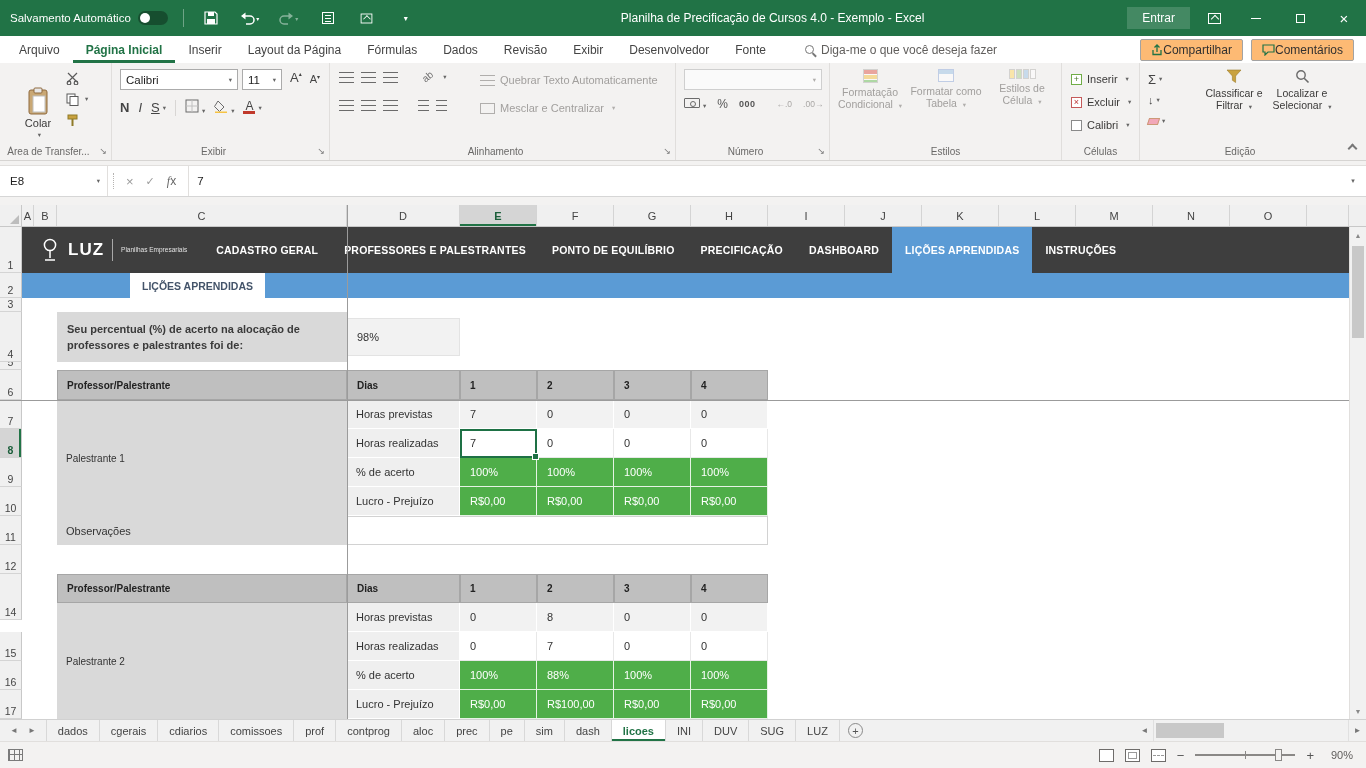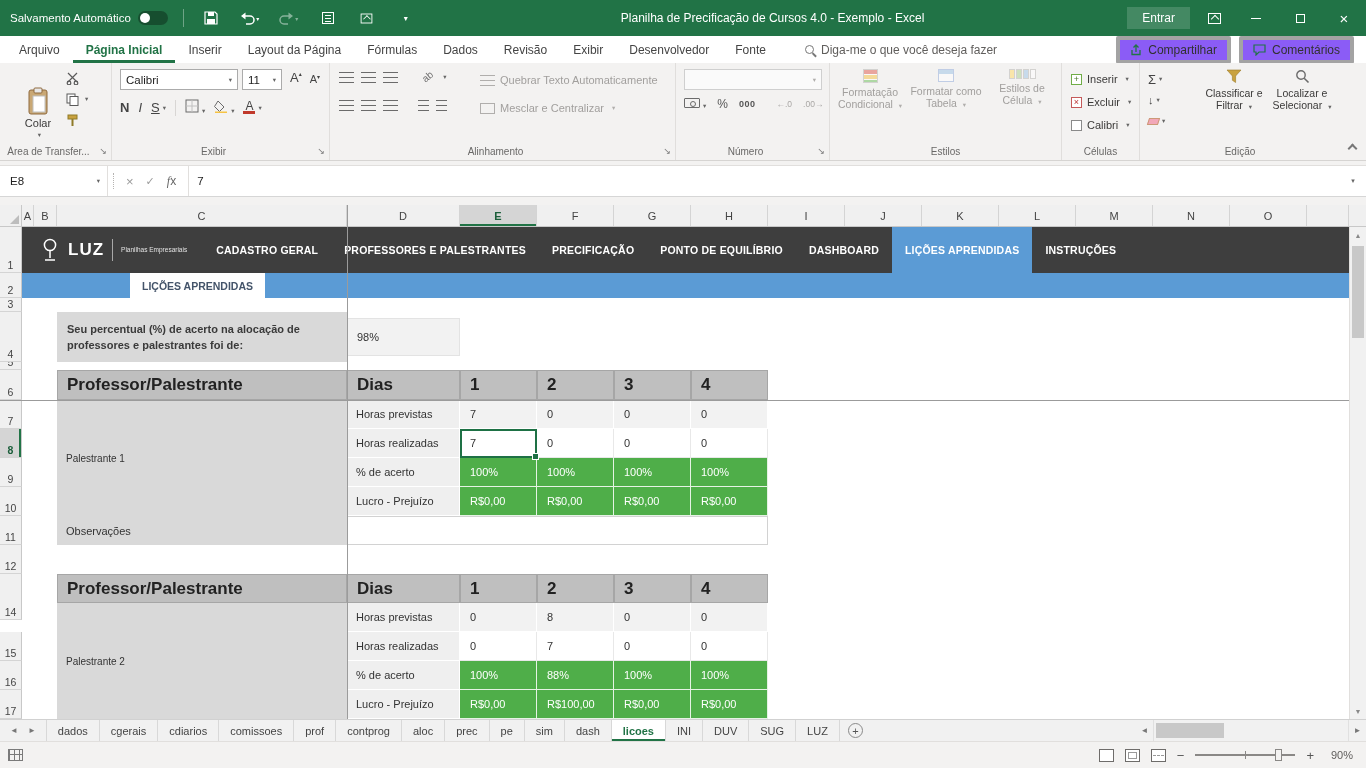--- a/index.html
+++ b/index.html
@@ -30,21 +30,21 @@
 .qat-sq::after{content:"";position:absolute;left:2px;top:2px;right:2px;height:1px;background:#fff;box-shadow:0 3px 0 #fff,0 6px 0 #fff}
 
 
 .ribtabs{position:absolute;top:36px;left:0;width:100%;height:27px;background:#fff;display:flex;align-items:stretch}
 .rtab{padding:0 13px;display:flex;align-items:center;font-size:12px;color:#444;white-space:nowrap}
 .rtab.active{color:var(--green);font-weight:bold;box-shadow:inset 0 -3px 0 var(--green)}
 .tellme{display:flex;align-items:center;gap:7px;margin-left:26px;color:#605E5C;font-size:12px;white-space:nowrap}
 .mag{width:9px;height:9px;border:1.5px solid #777;border-radius:50%;position:relative;display:inline-block;flex:0 0 auto}
 .mag::after{content:"";position:absolute;width:5px;height:1.5px;background:#777;transform:rotate(45deg);right:-4px;bottom:-2px}
 .ribtabs-right{margin-left:auto;display:flex;align-items:center;gap:8px;padding-right:12px}
-.pillbtn{display:flex;align-items:center;gap:6px;border:4px solid #a3a3a3;background:#8b5cf6;padding:3px 10px;border-radius:2px;font-size:12px;color:#323130;white-space:nowrap}
+.pillbtn{display:flex;align-items:center;gap:0;border:1px solid #a3a3a3;background:#fdba74;padding:3px 10px;border-radius:2px;font-size:12px;color:#323130;white-space:nowrap}
 
 
 .ribbon{position:absolute;top:63px;left:0;width:100%;height:98px;background:#F3F2F1;border-bottom:1px solid #D6D4D2}
 .rgroup{position:absolute;top:0;height:97px;border-right:1px solid #E0DEDC}
 .glabel{position:absolute;bottom:3px;left:0;right:14px;text-align:center;font-size:10px;color:#696867;white-space:nowrap;overflow:hidden}
 .glabel.full{right:0}
 .launcher{position:absolute;bottom:4px;right:4px;font-size:9px;color:#7a7a7a;line-height:1}
 .dim{opacity:.5}
 .gray{color:#A19F9D}
 .dd{font-size:6.5px;color:#666;margin-left:3px}
@@ -109,21 +109,21 @@
 .nb-logo{display:flex;align-items:center;gap:8px;padding:0 16px 0 18px}
 .nb-luz{font-size:17px;font-weight:bold;letter-spacing:1px}
 .nb-divider{width:1px;height:22px;background:rgba(255,255,255,.55)}
 .nb-sub{font-size:6.5px;line-height:1.3;opacity:.85}
 .nb-item{display:flex;align-items:center;padding:0 13px;font-size:10.5px;font-weight:bold;letter-spacing:.2px;white-space:nowrap}
 .nb-item.active{background:var(--blue)}
 .bluebar{position:absolute;left:22px;top:46px;width:1327px;height:25px;background:var(--blue)}
 .bluetab{position:absolute;left:108px;top:0;width:135px;height:25px;background:#fff;color:#44546A;font-weight:bold;font-size:10.5px;display:flex;align-items:center;justify-content:center}
 .qbox{left:57px;top:85px;width:290px;height:50px;background:#D9D9D9;font-weight:bold;font-size:11px;color:#3A3A3A;padding:5px 10px;line-height:1.5}
 .abox{left:347px;top:91px;width:113px;height:38px;background:#F2F2F2;border:1px solid #E3E3E3;font-size:11px;padding-left:9px}
-.th{background:#BFBFBF;border:1px solid #A6A6A6;font-weight:bold;font-size:17px;color:#222;padding-left:9px}
+.th{background:#BFBFBF;border:1px solid #A6A6A6;font-weight:bold;font-size:10px;color:#222;padding-left:9px}
 .merged{background:#D9D9D9;font-size:10px;color:#333;padding-left:9px}
 .sublabel{background:#EFEFEF;border-right:1px solid #FFF;border-bottom:1px solid #FFF;font-size:11px;color:#333;padding-left:9px}
 .vcell{font-size:11px;padding-left:10px}
 .v-light{background:#F2F2F2;border-right:1px solid #FFF;border-bottom:1px solid #FFF}
 .v-white{background:#FFF;border-right:1px solid #E8E8E8;border-bottom:1px solid #E8E8E8}
 .v-green{background:var(--cellgreen);color:#fff;border-right:1px solid rgba(255,255,255,.85);border-bottom:1px solid rgba(255,255,255,.85)}
 .obs{background:#D9D9D9;font-size:11px;color:#333;padding-left:9px}
 .obsbox{background:#fff;border:1px solid #D2D2D2}
 .selcell{position:absolute;border:2px solid #1E7145;pointer-events:none;z-index:5}
 .selcell::after{content:"";position:absolute;right:-4px;bottom:-4px;width:5px;height:5px;background:#1E7145;border:1px solid #fff}
@@ -486,22 +486,22 @@
           <path d="M10 14 V21" stroke="#fff" stroke-width="1.5"></path>
           <path d="M5 23 H15" stroke="#fff" stroke-width="1.5"></path>
         </svg>
         <span class="nb-luz">LUZ</span>
         <span class="nb-divider"></span>
         <span class="nb-sub">Planilhas Empresariais</span>
       </div>
       <div id="navbar-items" style="display:flex;align-items:stretch">
           <div class="nb-item">CADASTRO GERAL</div>
           <div class="nb-item">PROFESSORES E PALESTRANTES</div>
+          <div class="nb-item">PONTO DE EQUILÍBRIO</div>
           <div class="nb-item">PRECIFICAÇÃO</div>
-          <div class="nb-item">PONTO DE EQUILÍBRIO</div>
           <div class="nb-item">DASHBOARD</div>
           <div class="nb-item active">LIÇÕES APRENDIDAS</div>
           <div class="nb-item">INSTRUÇÕES</div>
         </div>
     </div>
     <div class="bluebar">
       <div class="bluetab">LIÇÕES APRENDIDAS</div>
     </div>
     <div class="cellabs qbox">Seu percentual (%) de acerto na alocação de professores e palestrantes foi de:</div>
     <div class="cellabs abox">98%</div>

